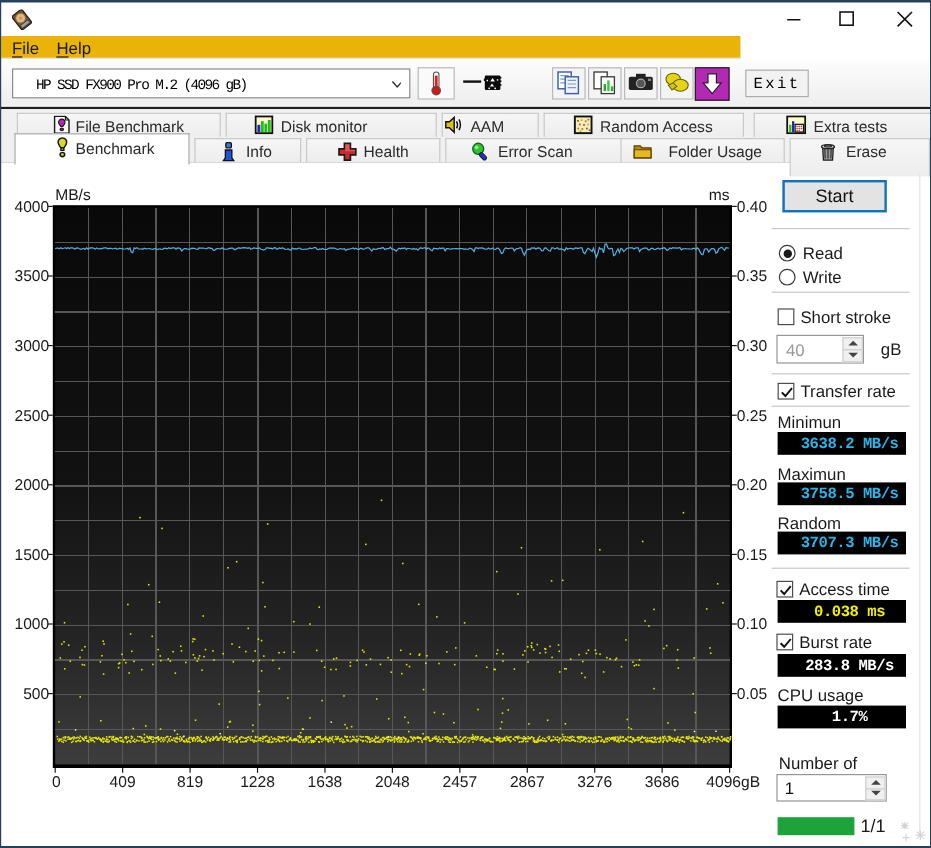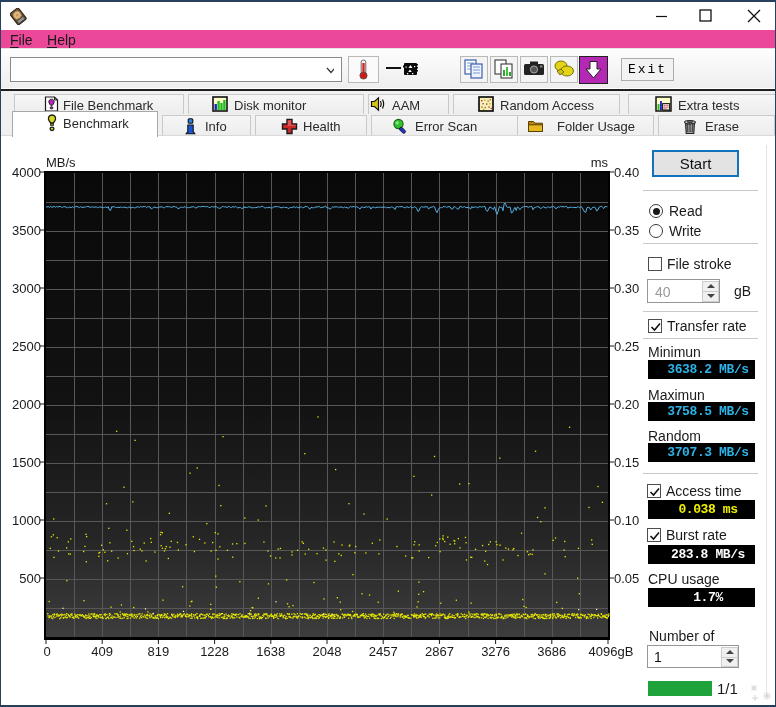--- a/index.html
+++ b/index.html
@@ -5,21 +5,21 @@
 * { margin:0; padding:0; box-sizing:border-box; }
 html,body { width:776px; height:707px; overflow:hidden; }
 body { font-family:"Liberation Sans", sans-serif; position:relative; background:#fff; }
 .abs { position:absolute; }
 .win-border { position:absolute; inset:0; border:1px solid #27405c; border-top:2px solid #27405c; border-bottom:2px solid #27405c; pointer-events:none; z-index:50; }
 
 #titlebar { position:absolute; left:1px; top:2px; width:774px; height:28px; background:#fff; }
 #titlebar .ttext { position:absolute; left:31px; top:7px; font-size:13px; color:#111; letter-spacing:0.2px; }
 .capbtn { position:absolute; top:0; width:18px; height:28px; }
 
-#menubar { position:absolute; left:1px; top:30px; width:774px; height:19px; background:#ec4899; border-bottom:1px solid #e2e6ea; }
+#menubar { position:absolute; left:1px; top:30px; width:616px; height:19px; background:#eab308; border-bottom:1px solid #e2e6ea; }
 #menubar span { position:absolute; top:2px; font-size:14px; color:#1a1a1a; }
 #menubar u { text-decoration:underline; text-underline-offset:2px; }
 
 #toolbar { position:absolute; left:1px; top:50px; width:774px; height:38px; background:linear-gradient(#fdfdfd,#eeeeee); }
 #toolline { position:absolute; left:0; top:89px; width:776px; height:2px; background:#1f1f1f; }
 #combo { position:absolute; left:9px; top:7px; width:332px; height:25px; background:#fff; border:1px solid #8a8a8a; }
 #combo .ctext { position:absolute; left:19px; top:6px; font-family:"Liberation Mono", monospace; font-size:12px; letter-spacing:-1.35px; color:#000; }
 #combo .chev { position:absolute; right:7px; top:8px; width:8px; height:8px; }
 .tbtn { position:absolute; top:6px; width:28px; height:27px; background:#f4f4f4; border:1px solid #b9b9b9; }
 #exitbtn { position:absolute; left:620px; top:8px; width:53px; height:23px; background:#f2f2f2; border:1px solid #adadad; font-family:"Liberation Mono", monospace; font-size:13px; text-align:center; line-height:21px; color:#000; letter-spacing:2px; }
@@ -71,20 +71,21 @@
     </svg>
 </div>
 
 <div id="menubar">
   <span style="left:9px"><u>F</u>ile</span>
   <span style="left:46px"><u>H</u>elp</span>
 </div>
 
 <div id="toolbar">
   <div id="combo">
+    <span class="ctext">HP SSD FX900 Pro M.2 (4096 gB)</span>
     <svg class="chev" width="10" height="9">
         <path d="M1 2 L5 6.5 L9 2" fill="none" stroke="#333" stroke-width="1.2"></path>
       </svg>
   </div>
   <div class="tbtn" style="left:347px;top:6px;width:31px;height:27px;background:#fafafa;">
     <svg width="29" height="25" viewBox="0 0 29 25">
       <rect x="12.2" y="3" width="4.6" height="14" rx="2.3" fill="#fff" stroke="#555" stroke-width="0.9"></rect>
       <rect x="13.3" y="6" width="2.4" height="11" fill="#e02020"></rect>
       <circle cx="14.5" cy="18.5" r="3.6" fill="#d01818" stroke="#555" stroke-width="0.9"></circle>
     </svg>
@@ -1750,41 +1751,41 @@
       </svg></span>
     <span class="lab" style="left:43px;top:3px">Error Scan</span>
   </div>
 <div class="tab" style="left:517px;top:115px;width:137px;height:20px">
     <span class="ticon" style="left:9px;top:2px"><svg width="17" height="15" viewBox="0 0 17 15">
         <path d="M1.5 3.5 L6.5 3.5 L8 5.2 L15.5 5.2 L15.5 13.5 L1.5 13.5 Z" fill="#b8860b" stroke="#5a4100" stroke-width="1"></path>
         <path d="M1.5 6.8 L15.5 6.8 L15.5 13.5 L1.5 13.5 Z" fill="#e8b820" stroke="#5a4100" stroke-width="1"></path>
       </svg></span>
     <span class="lab" style="left:39px;top:3px">Folder Usage</span>
   </div>
-<div class="tab" style="left:658px;top:115px;width:117px;height:20px">
+<div class="tab" style="left:658px;top:115px;width:117px;height:32px">
     <span class="ticon" style="left:24px;top:2px"><svg width="14" height="17" viewBox="0 0 14 17">
         <path d="M2.5 4.5 L11.5 4.5 L10.8 15.5 L3.2 15.5 Z" fill="#9a9a9a" stroke="#222" stroke-width="1.1"></path>
         <path d="M4.3 6 L4.7 14 M7 6 L7 14 M9.7 6 L9.3 14" stroke="#4a4a4a" stroke-width="1.3"></path>
         <ellipse cx="7" cy="4.2" rx="5.4" ry="1.7" fill="#c8c8c8" stroke="#222" stroke-width="1.1"></ellipse>
         <ellipse cx="7" cy="3.6" rx="3" ry="0.9" fill="#888" stroke="#222" stroke-width="0.9"></ellipse>
       </svg></span>
     <span class="lab" style="left:46px;top:3px">Erase</span>
   </div>
 <div id="startbtn">Start</div>
 <div class="rp-sep" style="top:190px"></div>
 <div class="rp-sep" style="top:243px"></div>
 <div class="rp-sep" style="top:311px"></div>
 <div class="rp-sep" style="top:338px"></div>
 <div class="rp-sep" style="top:473px"></div>
 <div class="radio sel" style="left:649px;top:204px"></div>
 <span class="rlabel" style="left:669px;top:203px">Read</span>
 <div class="radio" style="left:649px;top:224px"></div>
 <span class="rlabel" style="left:669px;top:223px">Write</span>
 <div class="cb" style="left:648px;top:257px"></div>
-<span class="rlabel" style="left:667px;top:256px">File stroke</span>
+<span class="rlabel" style="left:667px;top:256px">Short stroke</span>
 <div class="spinbox" style="left:647px;top:279px;width:73px;height:24px">
     <span style="position:absolute;left:7px;top:4px;font-size:14px;color:#9a9a9a">40</span>
     <div class="spinbtns" style="left:54px;height:22px">
       <div class="sb" style="height:11px">
         <div class="arrow-up"></div>
       </div>
       <div class="sb" style="height:11px;margin-top:-1px">
         <div class="arrow-dn"></div>
       </div>
     </div>

